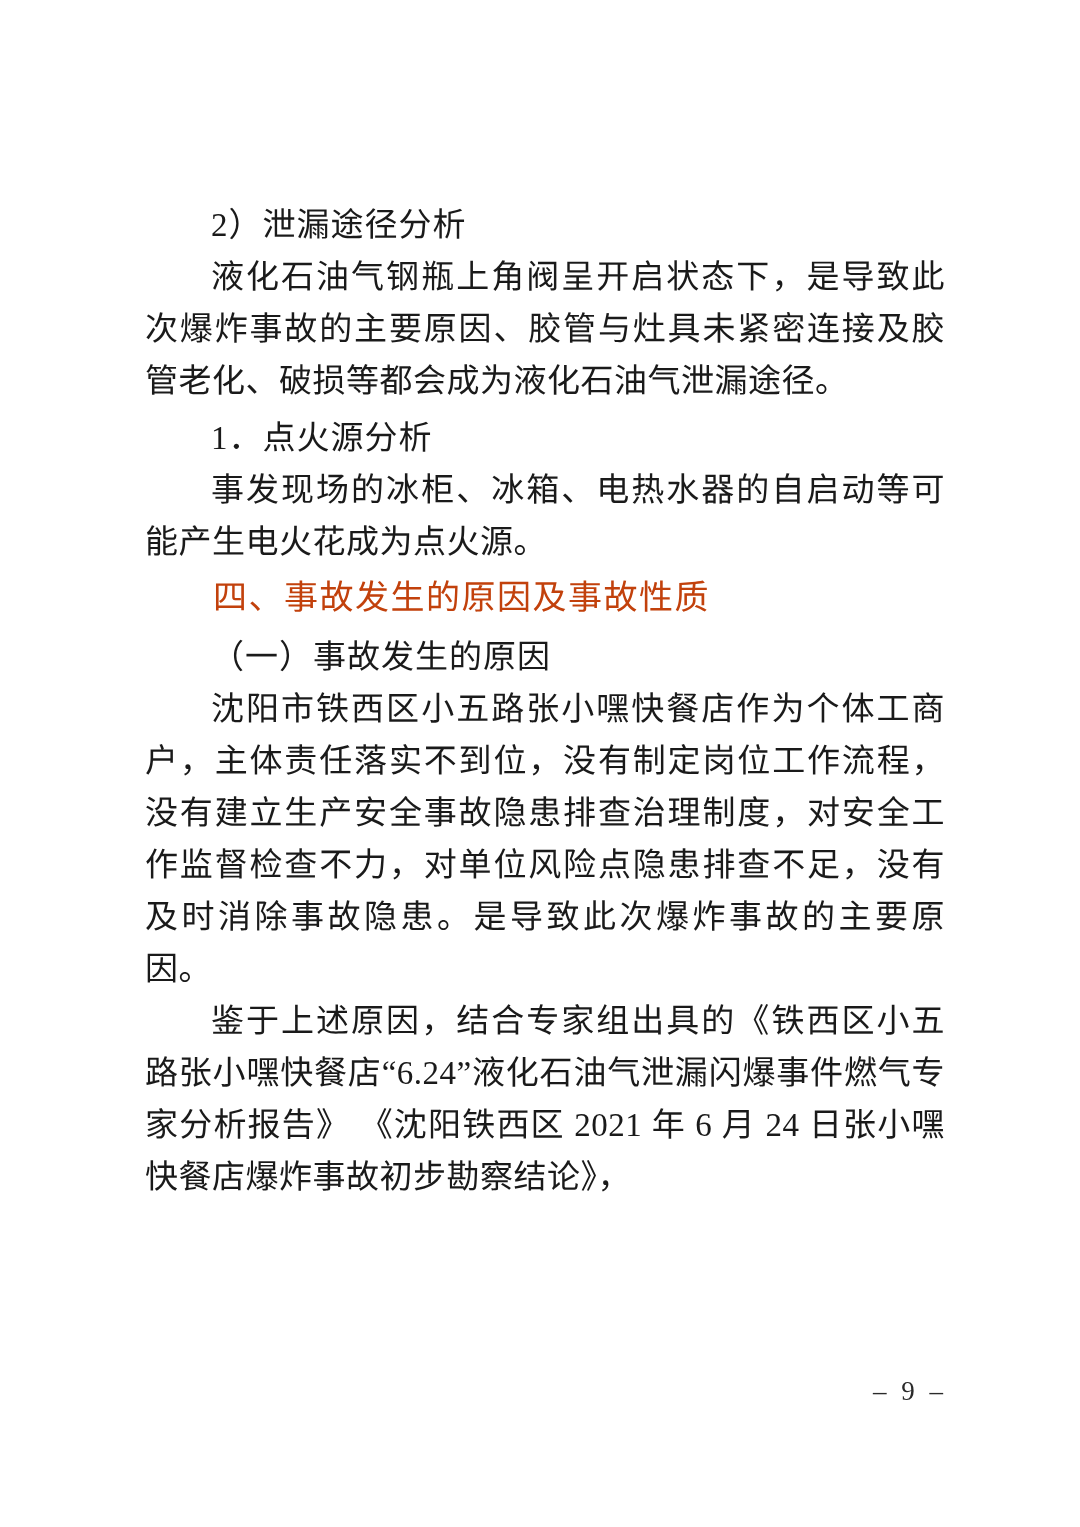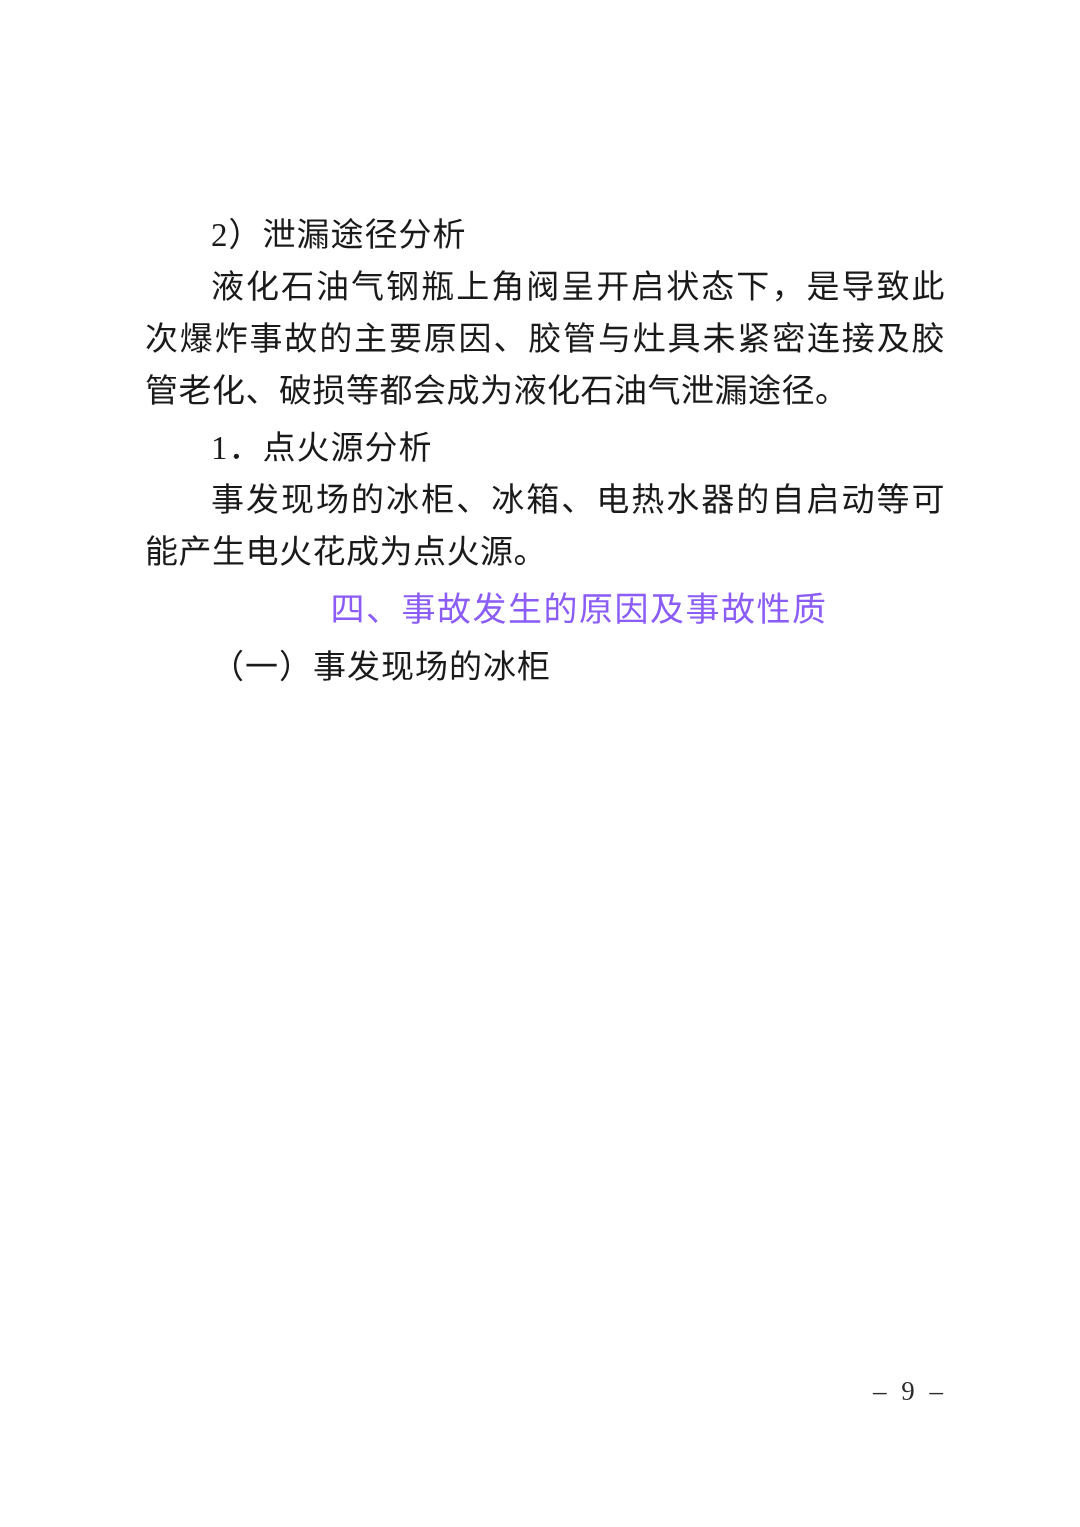--- a/index.html
+++ b/index.html
@@ -13,21 +13,21 @@
     height: 1527px;
     margin: 0 auto;
     background: #ffffff;
     color: #1a1a1a;
     font-family: "Liberation Serif", serif;
     overflow: hidden;
   }
   .content {
     position: absolute;
     left: 145px;
-    top: 204px;
+    top: 194px;
     width: 800px;
   }
   .content p,
   .content h2,
   .content h3 {
     margin: 0;
     font-size: 33px;
     line-height: 52px;
     font-weight: normal;
   }
@@ -36,28 +36,27 @@
     text-indent: 2em;
     letter-spacing: 0.5px;
   }
   .heading-sub {
     font-weight: bold;
     text-indent: 2em;
     margin-top: 5px !important;
     letter-spacing: 1px;
   }
   .heading-main {
-    font-family: Liberation Serif, serif;
+    font-family: Liberation Mono, monospace;
     font-weight: bold;
     text-indent: 2em;
     font-size: 34px !important;
     margin-top: 6px !important;
     letter-spacing: 1.5px;
-    color: #8b5cf6;
-    text-align: center;
+    color: #c2410c;
   }
   .pageno {
     position: absolute;
     top: 1376px;
     right: 133px;
     font-size: 27px;
     letter-spacing: 4px;
     color: #2a2a2a;
     font-family: "Liberation Serif", serif;
   }
@@ -69,20 +68,22 @@
   <div class="content">
 
     <h3 class="heading-sub">2）泄漏途径分析</h3>
     <p class="para">液化石油气钢瓶上角阀呈开启状态下，是导致此次爆炸事故的主要原因、胶管与灶具未紧密连接及胶管老化、破损等都会成为液化石油气泄漏途径。</p>
 
     <h3 class="heading-sub">1．点火源分析</h3>
     <p class="para">事发现场的冰柜、冰箱、电热水器的自启动等可能产生电火花成为点火源。</p>
 
     <h2 class="heading-main">四、事故发生的原因及事故性质</h2>
 
-    <h3 class="heading-sub">（一）事发现场的冰柜</h3>
+    <h3 class="heading-sub">（一）事故发生的原因</h3>
 
+    <p class="para">沈阳市铁西区小五路张小嘿快餐店作为个体工商户，主体责任落实不到位，没有制定岗位工作流程，没有建立生产安全事故隐患排查治理制度，对安全工作监督检查不力，对单位风险点隐患排查不足，没有及时消除事故隐患。是导致此次爆炸事故的主要原因。</p>
 
+    <p class="para">鉴于上述原因，结合专家组出具的《铁西区小五路张小嘿快餐店“6.24”液化石油气泄漏闪爆事件燃气专家分析报告》 《沈阳铁西区 2021 年 6 月 24 日张小嘿快餐店爆炸事故初步勘察结论》，</p>
 
   </div>
 
   <div class="pageno">– 9 –</div>
 </div>
 
 </body></html>

